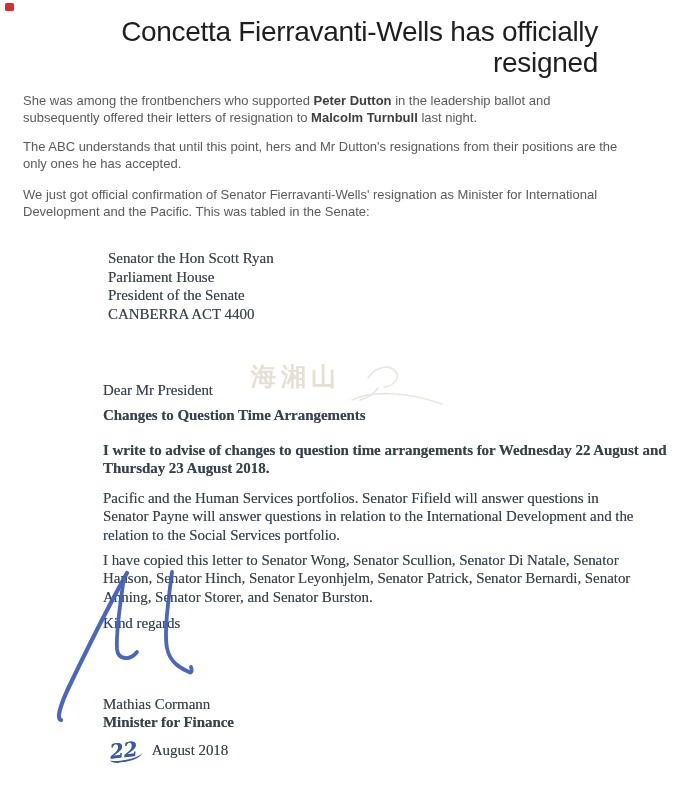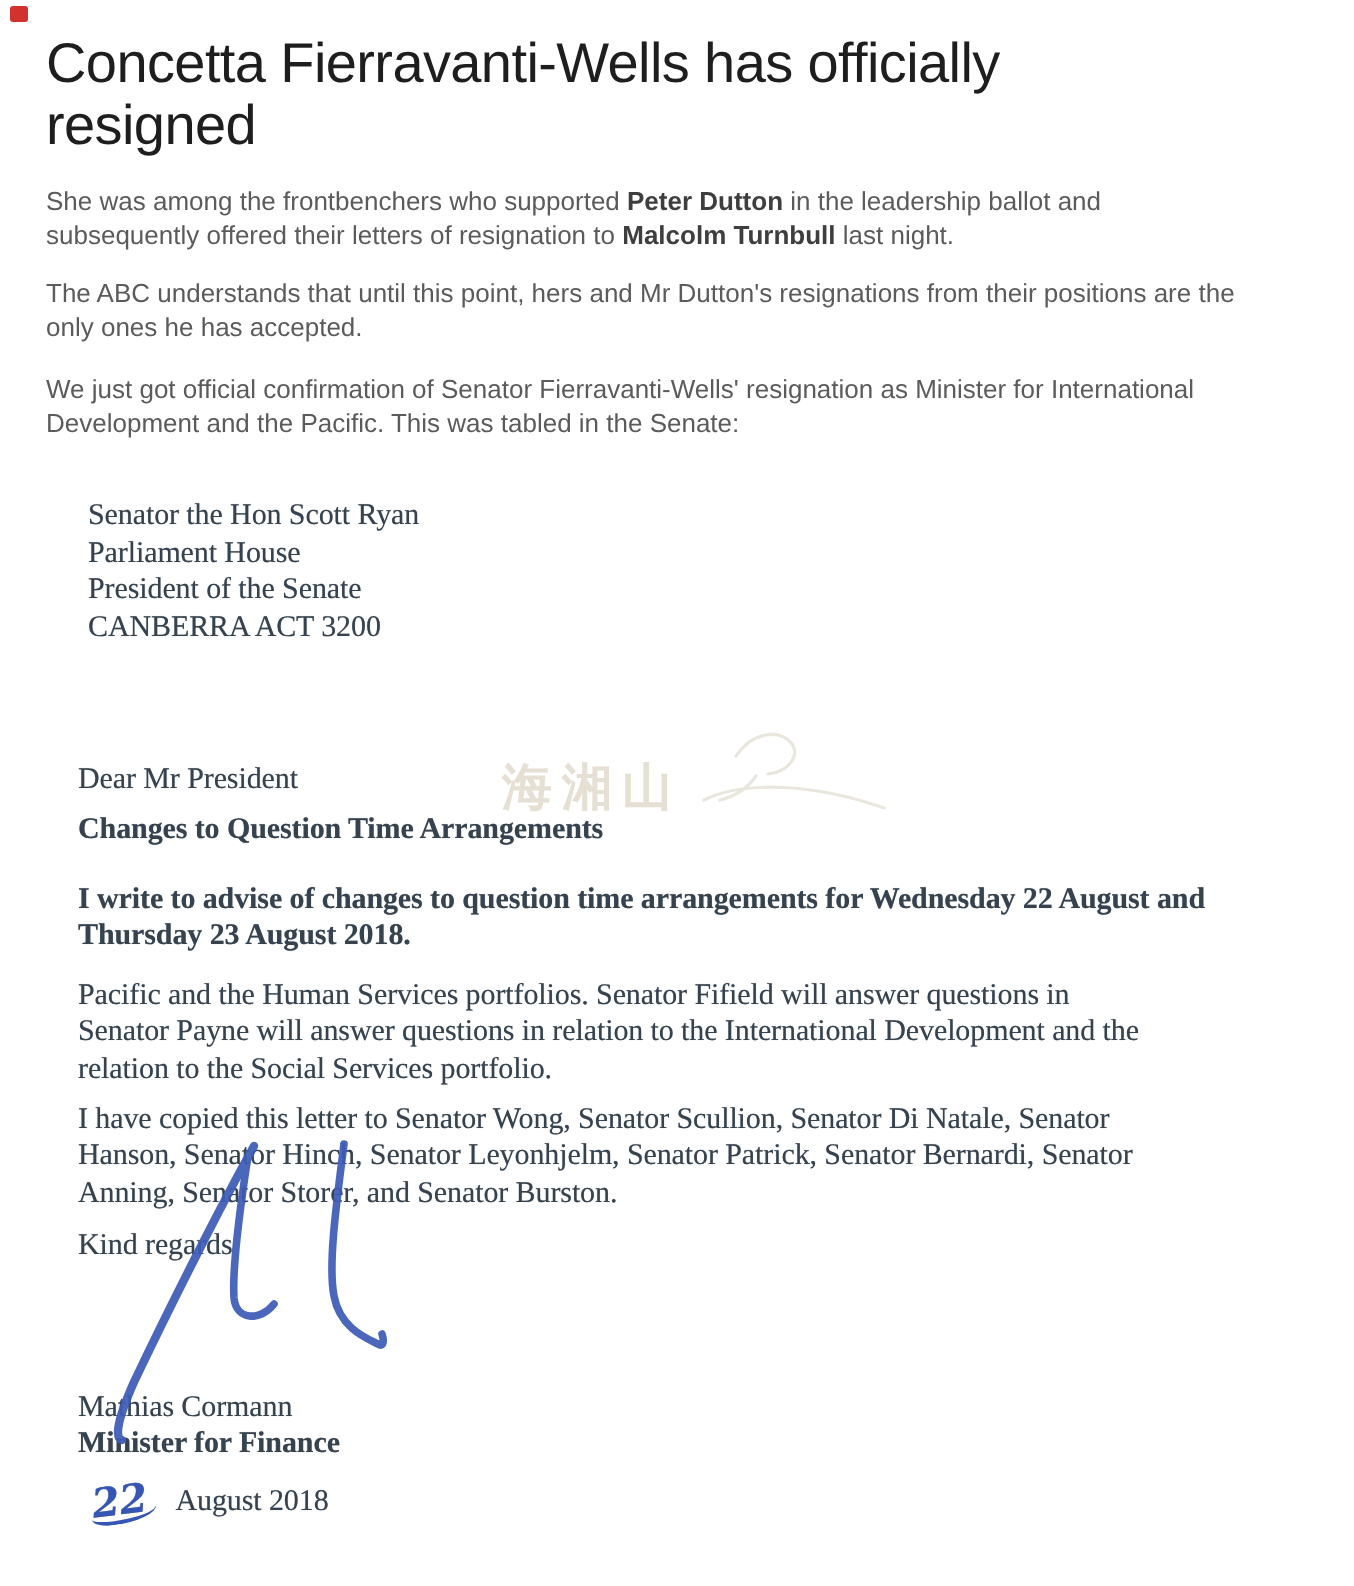--- a/index.html
+++ b/index.html
@@ -5,31 +5,31 @@
   html,body{margin:0;padding:0;}
   body{
     width:677px;height:793px;position:relative;overflow:hidden;
     background:#ffffff;font-family:"Liberation Sans",sans-serif;
   }
   
   .article{padding:0 24px 0 23px;}
   .headline{
     margin:16px 0 0 0;max-width:575px;
     font-size:28px;line-height:31px;font-weight:400;letter-spacing:-0.3px;
-    color:#1e1e1e;font-family:"Liberation Sans",sans-serif;
+    color:#1e1e1e;font-family:"Liberation Sans",sans-serif;text-align:right;
   }
   .apara{margin:0;color:#5b5b5b;font-size:13px;line-height:17.4px;}
   .apara .aline{display:block;white-space:nowrap;}
   .apara strong{font-weight:bold;color:#3e3e3e;}
   .apara.p1{margin-top:14px;}
   .apara.p2{margin-top:11px;}
   .apara.p3{margin-top:13px;}
   
   .letter{
-    margin-top:29px;padding-left:39px;
+    margin-top:29px;padding-left:103px;
     font-family:"Liberation Serif",serif;color:#36434f;
     font-size:15px;line-height:18.4px;letter-spacing:-0.05px;
     text-shadow:0 0 0.4px rgba(54,67,79,0.55);
   }
   .letter .lline{display:block;white-space:nowrap;}
   .address{margin-left:5px;}
   .salutation{margin-top:58px;}
   .subject{margin-top:7px;font-weight:bold;}
   .lp1{margin-top:16px;font-weight:bold;}
   .lp2{margin-top:11px;}
@@ -44,21 +44,21 @@
     font-size:20px;line-height:20px;color:#3756b4;
     transform:rotate(-7deg);
     border-bottom:2.2px solid #3756b4;border-radius:0 0 70% 10px/0 0 8px 4px;
     padding:0 4px 0 1px;
   }
   .typed-date{display:inline-block;margin-left:10px;vertical-align:2px;}
   
   .red-tag{position:absolute;left:5px;top:3px;width:9px;height:8px;
     background:#d2322e;border-radius:1.5px;}
   .watermark-text{
-    position:absolute;left:251px;top:377px;
+    position:absolute;left:251px;top:360px;
     font-size:25px;font-weight:bold;letter-spacing:5px;
     color:rgba(205,194,170,0.5);
     font-family:"DejaVu Sans",sans-serif;
   }
   .watermark-sketch{position:absolute;left:338px;top:360px;}
   .signature-svg{position:absolute;left:40px;top:548px;pointer-events:none;}
 </style>
 </head>
 <body>
 
@@ -81,21 +81,21 @@
       <span class="aline">We just got official confirmation of Senator Fierravanti-Wells' resignation as Minister for International</span>
       <span class="aline">Development and the Pacific. This was tabled in the Senate:</span>
     </p>
 </div>
 
 <div class="letter">
   <div class="address">
     <span class="lline">Senator the Hon Scott Ryan</span>
     <span class="lline">Parliament House</span>
     <span class="lline">President of the Senate</span>
-    <span class="lline">CANBERRA ACT 3200</span>
+    <span class="lline">CANBERRA ACT 4400</span>
   </div>
 
   <div class="salutation">Dear Mr President</div>
 
   <div class="subject">Changes to Question Time Arrangements</div>
 
   <div class="lp1">
     <span class="lline">I write to advise of changes to question time arrangements for Wednesday 22 August and</span>
     <span class="lline">Thursday 23 August 2018.</span>
   </div>

